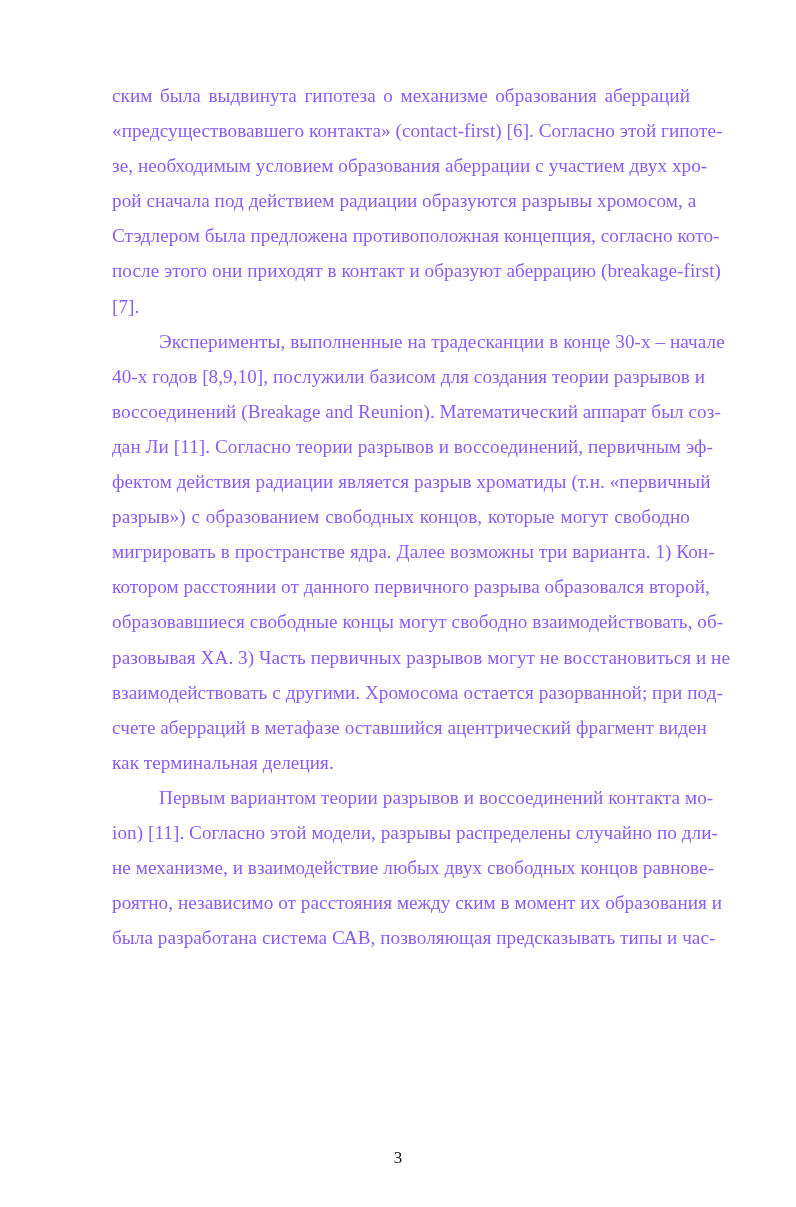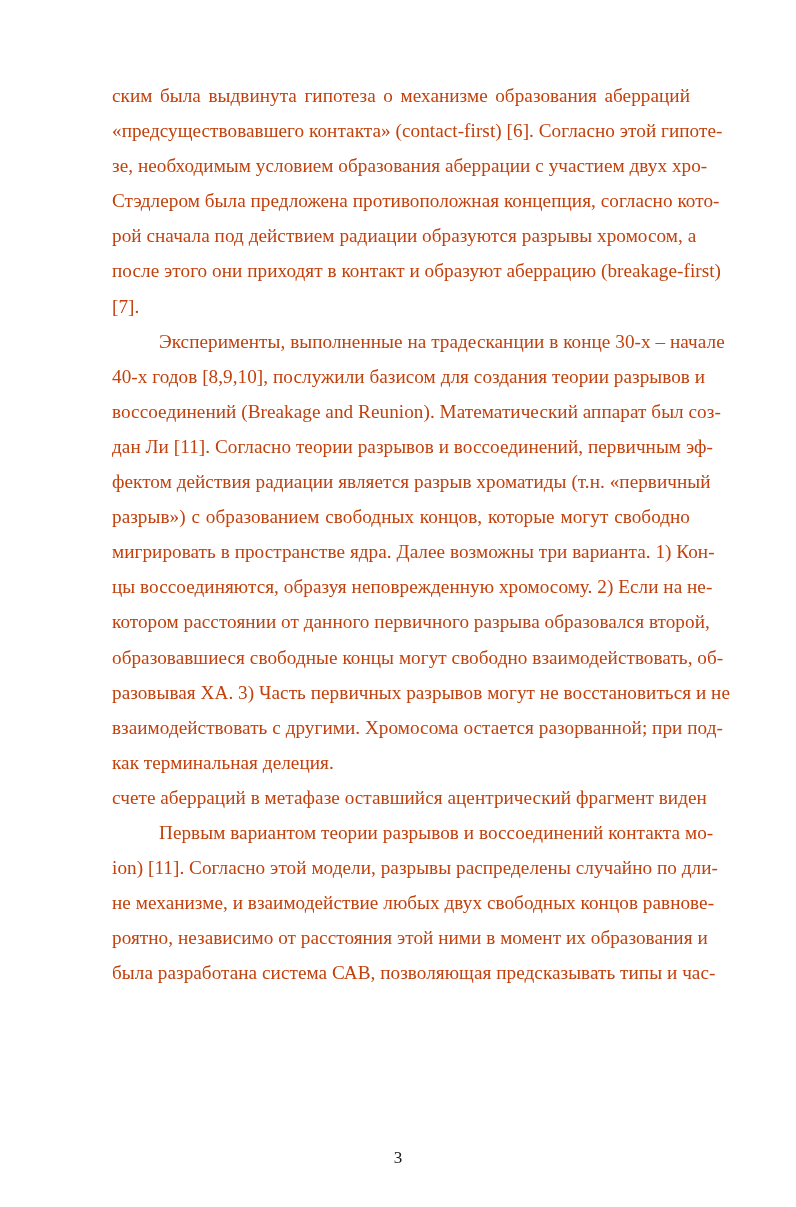--- a/index.html
+++ b/index.html
@@ -19,21 +19,21 @@
   .text-column {
     position: absolute;
     left: 112px;
     top: 78px;
     width: 578px;
   }
   .paragraph {
     font-family: "Liberation Serif", "DejaVu Serif", serif;
     font-size: 19.2px;
     line-height: 35.1px;
-    color: #c2410c;
+    color: #8b5cf6;
     text-align: justify;
     text-justify: inter-word;
     margin: 0;
     letter-spacing: 0.05px;
     -webkit-font-smoothing: antialiased;
   }
   
   .paragraph .ln {
     display: block;
     text-align: justify;
@@ -61,46 +61,45 @@
 <body>
 
 <div class="page">
 
   <div class="text-column">
 
     <p class="paragraph">
         <span class="ln">ским была выдвинута гипотеза о механизме образования аберраций</span>
         <span class="ln">«предсуществовавшего контакта» (contact-first) [6]. Согласно этой гипоте-</span>
         <span class="ln">зе, необходимым условием образования аберрации с участием двух хро-</span>
+        <span class="ln">рой сначала под действием радиации образуются разрывы хромосом, а</span>
         <span class="ln">Стэдлером была предложена противоположная концепция, согласно кото-</span>
-        <span class="ln">рой сначала под действием радиации образуются разрывы хромосом, а</span>
         <span class="ln">после этого они приходят в контакт и образуют аберрацию (breakage-first)</span>
         <span class="ln last">[7].</span>
       </p>
     <p class="paragraph">
         <span class="ln first-indent">Эксперименты, выполненные на традесканции в конце 30-х – начале</span>
         <span class="ln">40-х годов [8,9,10], послужили базисом для создания теории разрывов и</span>
         <span class="ln">воссоединений (Breakage and Reunion). Математический аппарат был соз-</span>
         <span class="ln">дан Ли [11]. Согласно теории разрывов и воссоединений, первичным эф-</span>
         <span class="ln">фектом действия радиации является разрыв хроматиды (т.н. «первичный</span>
         <span class="ln">разрыв») с образованием свободных концов, которые могут свободно</span>
         <span class="ln">мигрировать в пространстве ядра. Далее возможны три варианта. 1) Кон-</span>
-        <span class="ln">цы воссоединяются, образуя неповрежденную хромосому. 2) Если на не-</span>
         <span class="ln">котором расстоянии от данного первичного разрыва образовался второй,</span>
         <span class="ln">образовавшиеся свободные концы могут свободно взаимодействовать, об-</span>
         <span class="ln">разовывая ХА. 3) Часть первичных разрывов могут не восстановиться и не</span>
         <span class="ln">взаимодействовать с другими. Хромосома остается разорванной; при под-</span>
+        <span class="ln">счете аберраций в метафазе оставшийся ацентрический фрагмент виден</span>
         <span class="ln last">как терминальная делеция.</span>
-        <span class="ln">счете аберраций в метафазе оставшийся ацентрический фрагмент виден</span>
       </p>
     <p class="paragraph">
         <span class="ln first-indent">Первым вариантом теории разрывов и воссоединений контакта мо-</span>
         <span class="ln">ion) [11]. Согласно этой модели, разрывы распределены случайно по дли-</span>
         <span class="ln">не механизме, и взаимодействие любых двух свободных концов равнове-</span>
-        <span class="ln">роятно, независимо от расстояния этой ними в момент их образования и</span>
+        <span class="ln">роятно, независимо от расстояния между ским в момент их образования и</span>
         <span class="ln last">была разработана система САВ, позволяющая предсказывать типы и час-</span>
       </p>
 
   </div>
 
   <div class="page-number">3</div>
 
 </div>
 
 </body></html>

